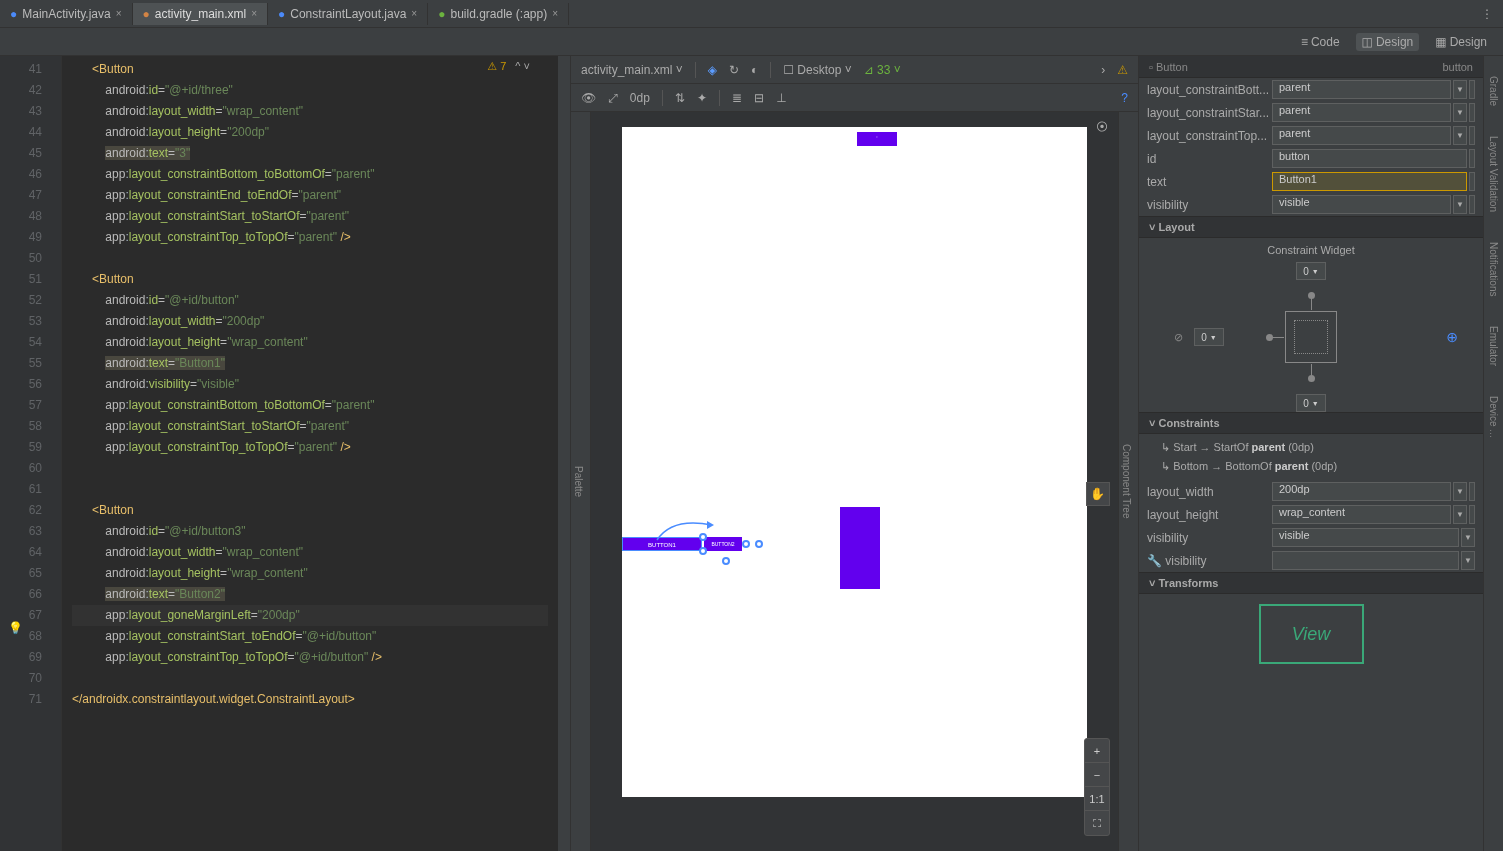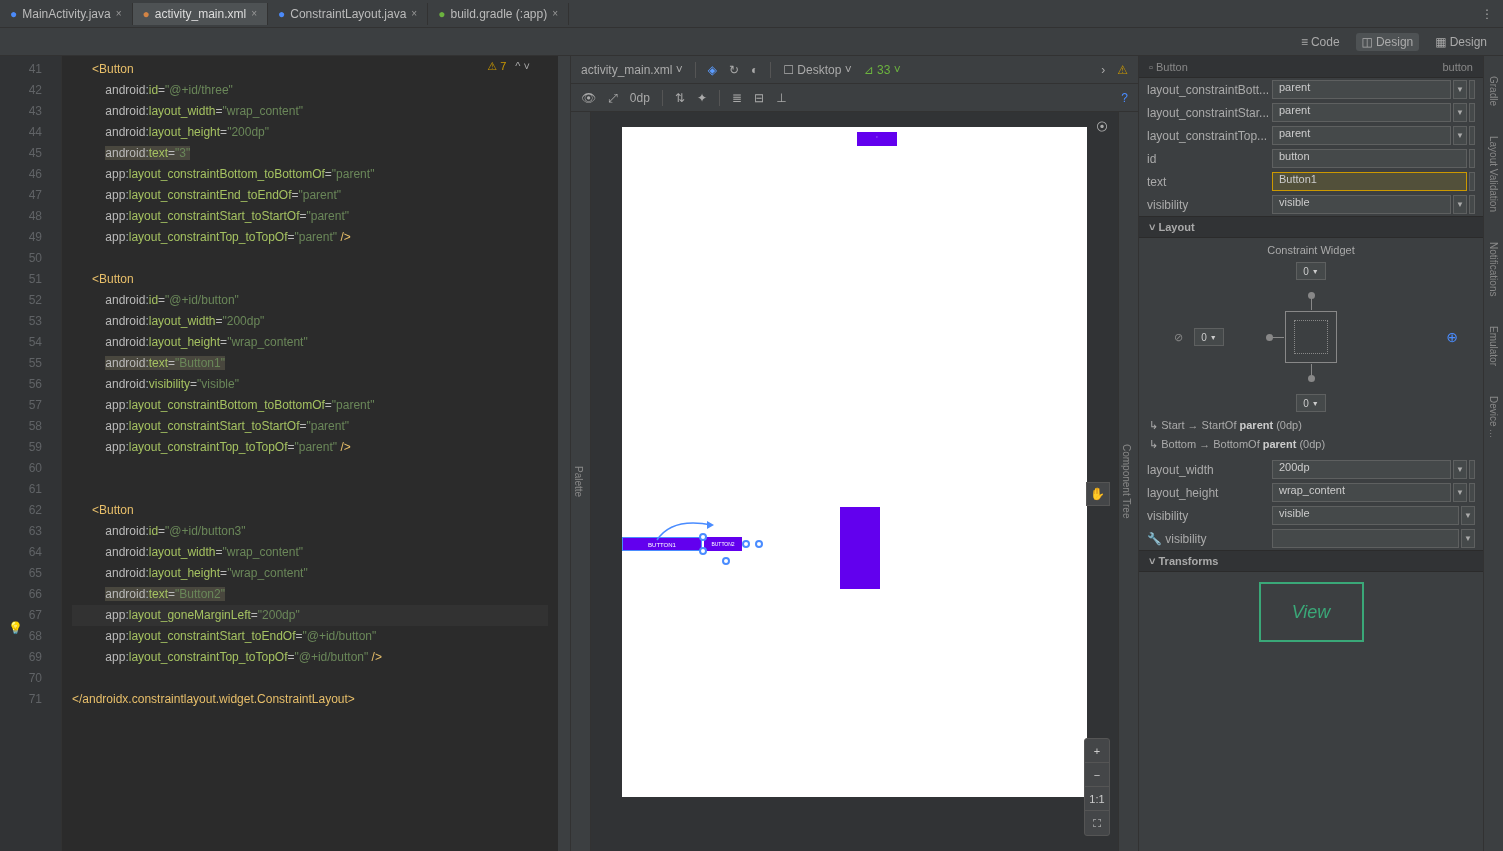--- a/index.html
+++ b/index.html
@@ -58,21 +58,21 @@
 .attr-value-wrap { flex: 1; display: flex; align-items: center; gap: 2px; }
 .attr-value { flex: 1; background: #45494a; border: 1px solid #5e6060; height: 19px; padding: 0 6px; color: #ccc; font-size: 11px; }
 .attr-value.highlight { border: 1px solid #cc9900; background: #52503a; }
 .attr-dropdown { width: 14px; height: 19px; background: #45494a; border: 1px solid #5e6060; color: #aaa; font-size: 8px; display: flex; align-items: center; justify-content: center; }
 .attr-strip { width: 6px; height: 19px; background: #45494a; border: 1px solid #5e6060; }
 .attr-section { padding: 4px 10px; background: #313335; color: #aaa; font-size: 11px; font-weight: bold; border-top: 1px solid #2b2b2b; border-bottom: 1px solid #2b2b2b; }
 .constraint-widget-area { padding: 10px; display: flex; align-items: center; justify-content: center; position: relative; height: 150px; }
 .cw-box { width: 52px; height: 52px; border: 1px solid #888; position: relative; }
 .cw-margin { position: absolute; background: #45494a; border: 1px solid #5e6060; width: 30px; height: 18px; color: #ccc; font-size: 10px; display: flex; align-items: center; justify-content: center; }
 .constraints-list { padding: 4px 10px; font-size: 11px; color: #aaa; }
-.constraints-list div { padding: 3px 0; }
+.constraints-list div { padding: 3px 0; margin-left: 12px; }
 .transforms-box { margin: 10px auto; width: 105px; height: 60px; border: 2px solid #3aa878; color: #3aa878; display: flex; align-items: center; justify-content: center; font-size: 18px; font-style: italic; }
 
 .right-side-tabs { width: 20px; background: #3c3f41; border-left: 1px solid #323232; display: flex; flex-direction: column; align-items: center; padding-top: 20px; gap: 30px; }
 .rst-item { writing-mode: vertical-lr; color: #888; font-size: 10px; }
 .ic { display: inline-block; }
 </style>
 </head>
 <body>
 
 <div class="tab-bar">
@@ -297,20 +297,21 @@
         <div style="position:absolute;left:50%;bottom:-16px;width:1px;height:14px;background:#888;">
             <div style="position:absolute;bottom:-4px;left:-3px;width:7px;height:7px;background:#888;border-radius:50%;"></div>
           </div>
         <div style="position:absolute;top:50%;left:-16px;height:1px;width:14px;background:#888;">
             <div style="position:absolute;left:-4px;top:-3px;width:7px;height:7px;background:#888;border-radius:50%;"></div>
           </div>
       </div>
       <div style="position:absolute;right:25px;top:50%;transform:translateY(-50%);color:#4a8cff;font-size:14px;">⊕</div>
       <div style="position:absolute;left:35px;top:50%;transform:translateY(-50%);color:#888;font-size:11px;">⊘</div>
     </div>
+    <div class="attr-section">˅ <span>Constraints</span></div>
     <div class="constraints-list" id="constraints-list">
         <div>↳ Start → StartOf <b style="color:#ccc">parent</b> (0dp)</div>
         <div>↳ Bottom → BottomOf <b style="color:#ccc">parent</b> (0dp)</div>
       </div>
     <div class="attr-row">
       <div class="attr-label">layout_width</div>
       <div class="attr-value-wrap">
           <div class="attr-value">200dp</div>
           <div class="attr-dropdown">▼</div>
           <div class="attr-strip"></div>

